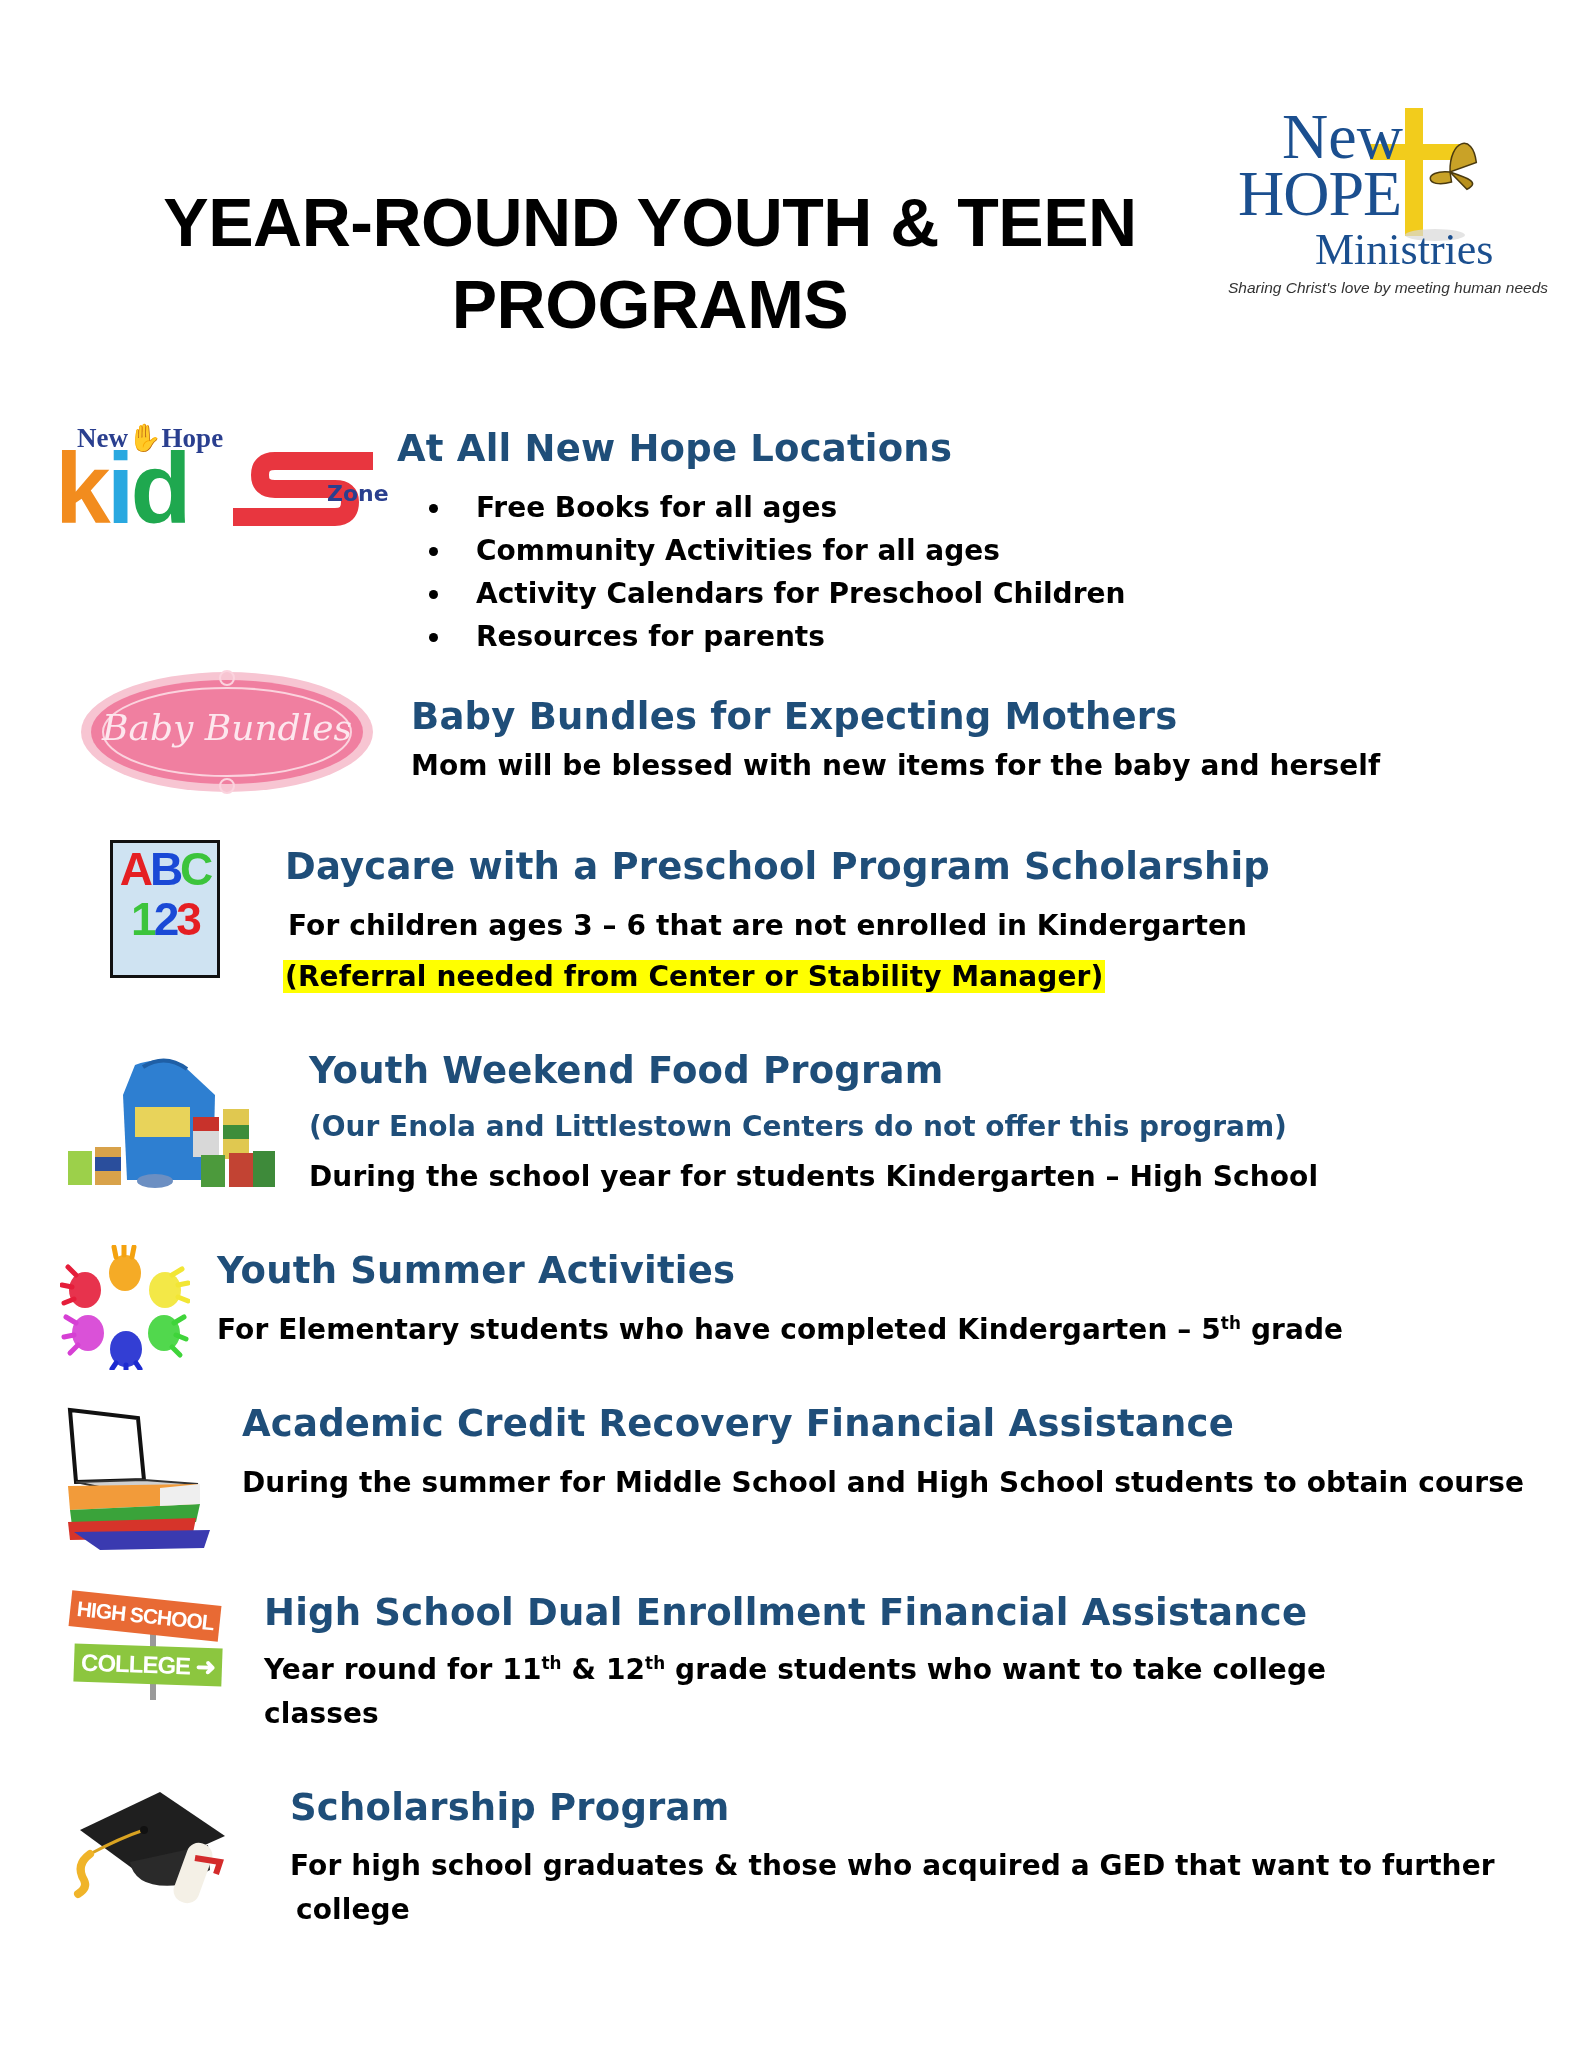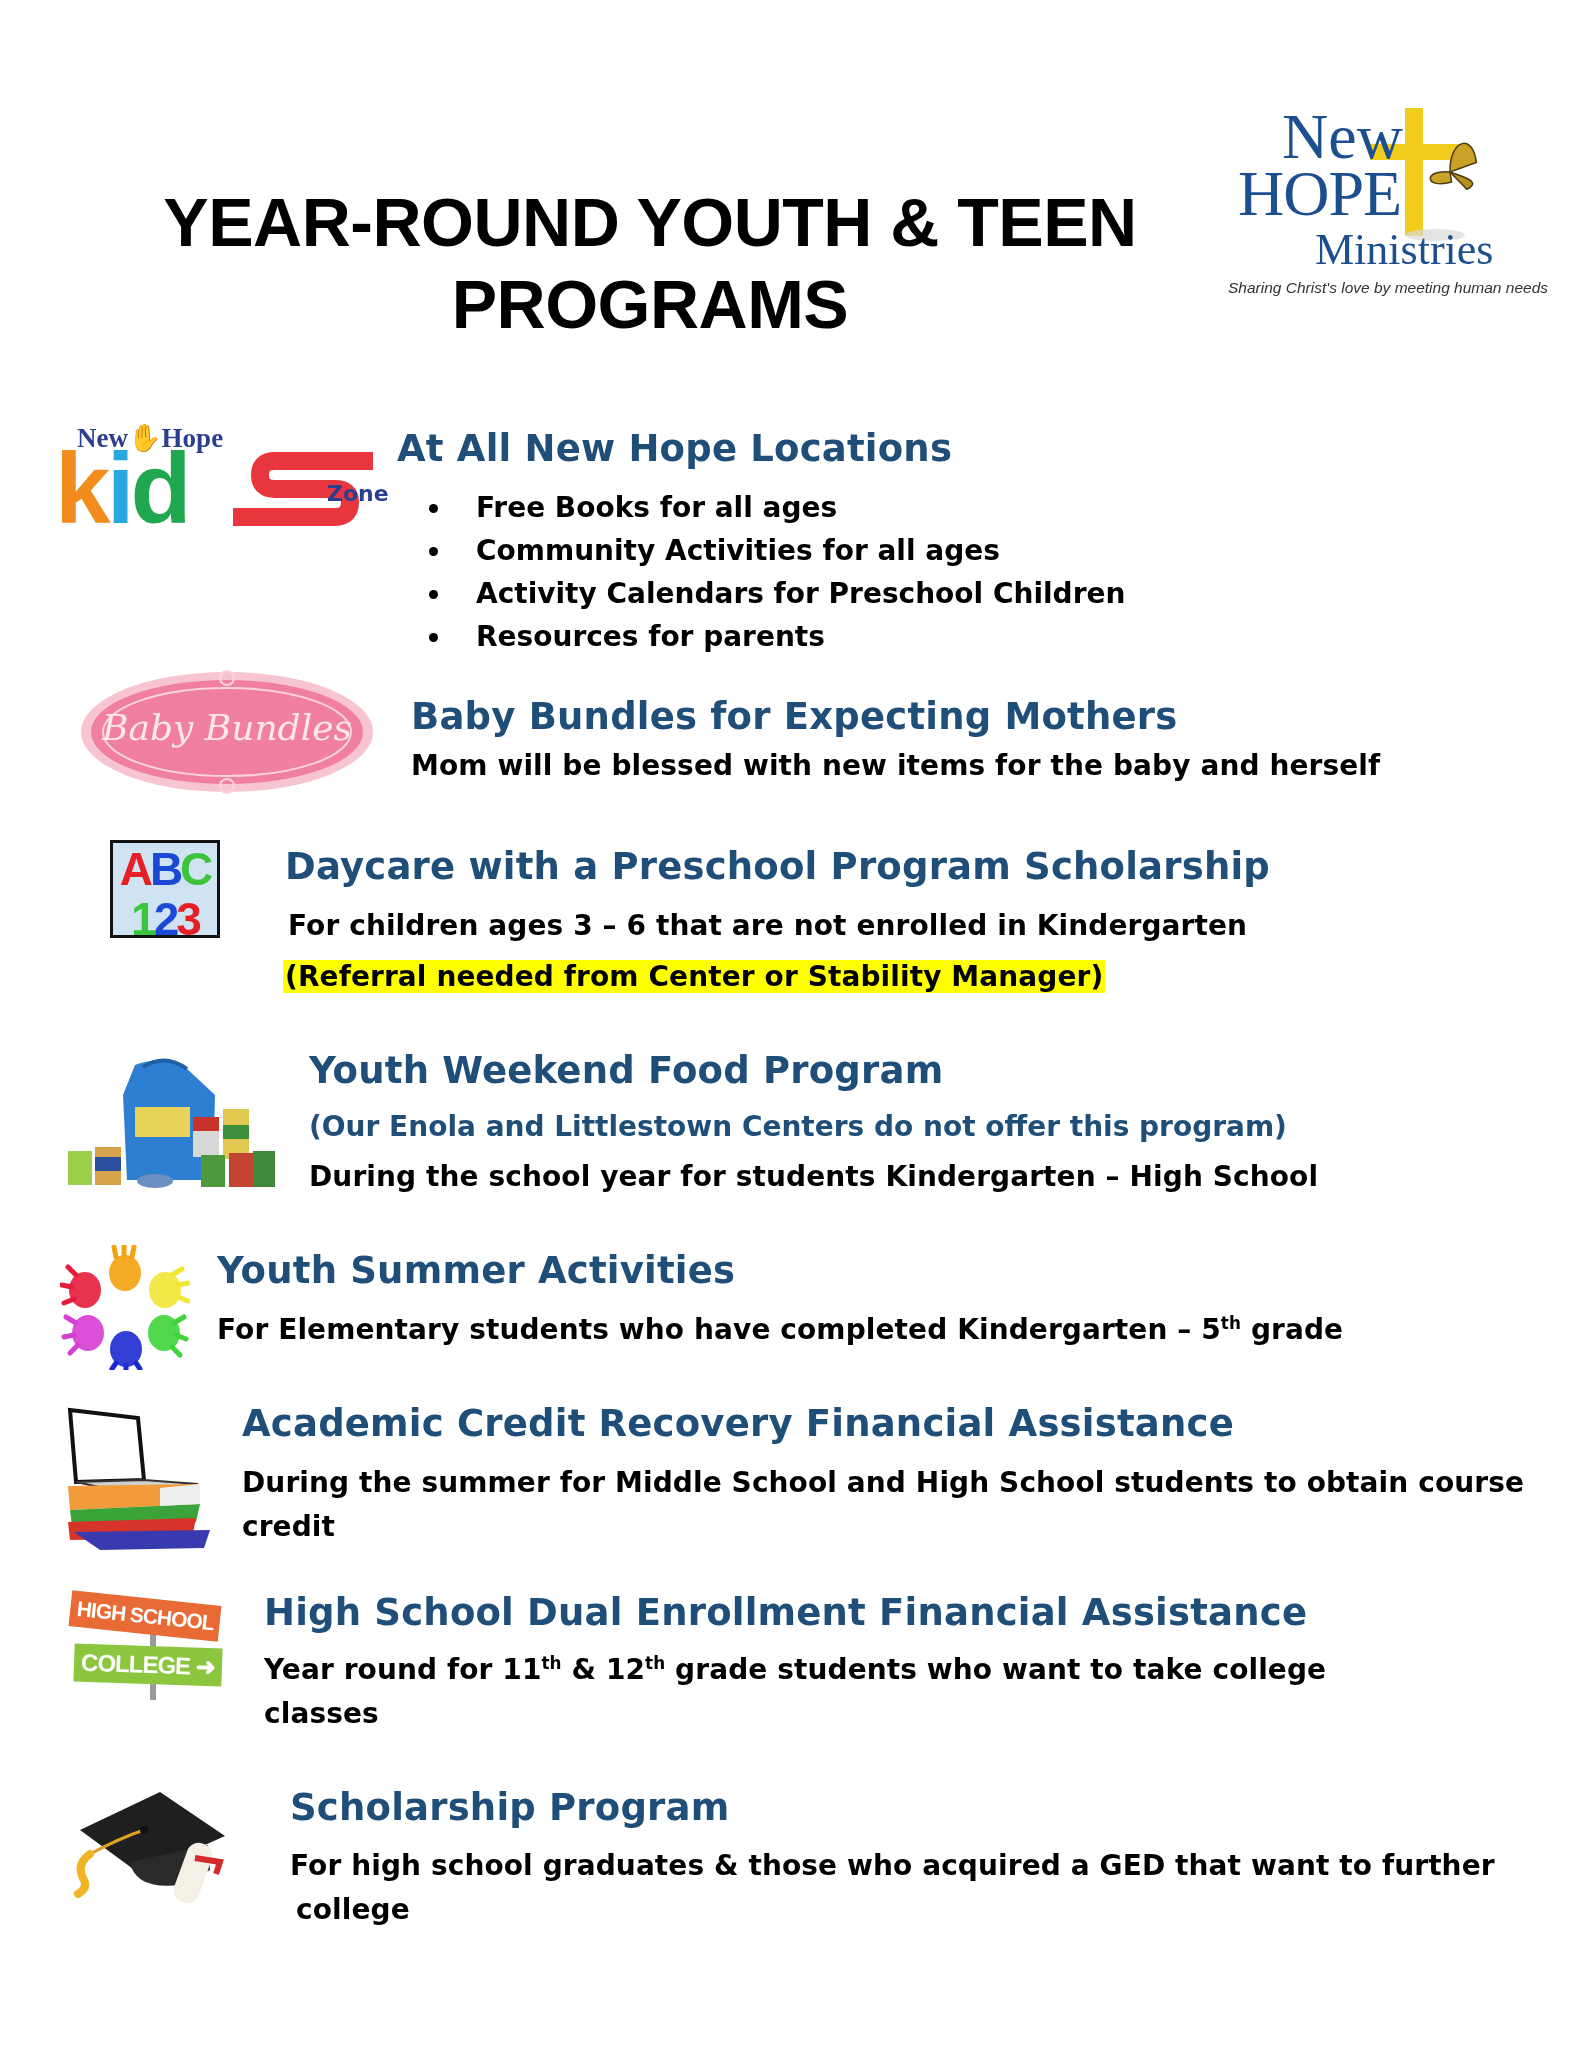--- a/index.html
+++ b/index.html
@@ -64,21 +64,21 @@
     <ellipse cx="149" cy="64" rx="136" ry="52" fill="#f07fa0"></ellipse>
     <ellipse cx="149" cy="64" rx="124" ry="44" fill="none" stroke="#fbd3de" stroke-width="2"></ellipse>
     <circle cx="149" cy="10" r="7" fill="none" stroke="#fbd3de" stroke-width="2"></circle>
     <circle cx="149" cy="118" r="7" fill="none" stroke="#fbd3de" stroke-width="2"></circle>
   </svg>
   <div style="position:absolute; left:0; width:298px; top:42px; text-align:center; font-family:'DejaVu Serif',serif; font-style:italic; font-size:36px; color:#fde7ee; line-height:1;">Baby Bundles</div>
 </div>
 <div class="heading" style="left:411px; top:698px;">Baby Bundles for Expecting Mothers</div>
 <div class="desc" style="left:411px; top:744px;">Mom will be blessed with new items for the baby and herself</div>
 
-<div class="abs" style="left:110px; top:840px; width:110px; height:98px; border:3px solid #111; background:#cfe3f2; box-sizing:border-box;">
+<div class="abs" style="left:110px; top:840px; width:110px; height:138px; border:3px solid #111; background:#cfe3f2; box-sizing:border-box;">
   <div style="position:absolute; left:0; top:2px; width:104px; text-align:center; font-family:'Liberation Sans',sans-serif; font-weight:bold; font-size:46px; line-height:48px; letter-spacing:-3px;">
     <span style="color:#e51f23;">A</span><span style="color:#1a49d6;">B</span><span style="color:#3cc43c;">C</span>
   </div>
   <div style="position:absolute; left:0; top:52px; width:104px; text-align:center; font-family:'Liberation Sans',sans-serif; font-weight:bold; font-size:46px; line-height:48px; letter-spacing:-3px;">
     <span style="color:#3cc43c;">1</span><span style="color:#1a49d6;">2</span><span style="color:#e51f23;">3</span>
   </div>
 </div>
 <div class="heading" style="left:285px; top:848px;">Daycare with a Preschool Program Scholarship</div>
 <div class="desc" style="left:288px; top:904px;">For children ages 3 – 6 that are not enrolled in Kindergarten</div>
 <div class="desc" style="left:283px; top:955px;"><span class="hl">(Referral needed from Center or Stability Manager)</span></div>
@@ -135,21 +135,20 @@
     <polygon points="8,86 138,84 140,104 10,110" fill="#f29b3a"></polygon>
     <polygon points="10,110 140,104 136,122 12,126" fill="#3aa33a"></polygon>
     <polygon points="8,122 136,118 132,138 10,140" fill="#d6342a"></polygon>
     <polygon points="14,132 150,130 144,148 40,150" fill="#3a3ab0"></polygon>
     <polygon points="100,88 140,84 140,104 100,106" fill="#efefef"></polygon>
   </svg>
 </div>
 <div class="heading" style="left:242px; top:1405px;">Academic Credit Recovery Financial Assistance</div>
 <div class="desc" style="left:242px; top:1461px;">
   <div>During the summer for Middle School and High School students to obtain course</div>
-  <div>credit</div>
 </div>
 
 <div class="abs" style="left:70px; top:1590px; width:160px; height:112px;">
   <div style="position:absolute; left:80px; top:30px; width:6px; height:80px; background:#9a9a9a;"></div>
   <div style="position:absolute; left:0; top:8px; width:150px; height:36px; background:#e86a34; transform:rotate(6deg); color:#fff; font-family:'Liberation Sans',sans-serif; font-weight:bold; font-size:21px; line-height:36px; text-align:center; letter-spacing:-1px;">
     <span>HIGH SCHOOL</span> ➜
   </div>
   <div style="position:absolute; left:4px; top:56px; width:148px; height:38px; background:#8cc63f; transform:rotate(2deg); color:#fff; font-family:'Liberation Sans',sans-serif; font-weight:bold; font-size:24px; line-height:38px; text-align:center; letter-spacing:-1px;">
     <span>COLLEGE</span> ➜
   </div>

